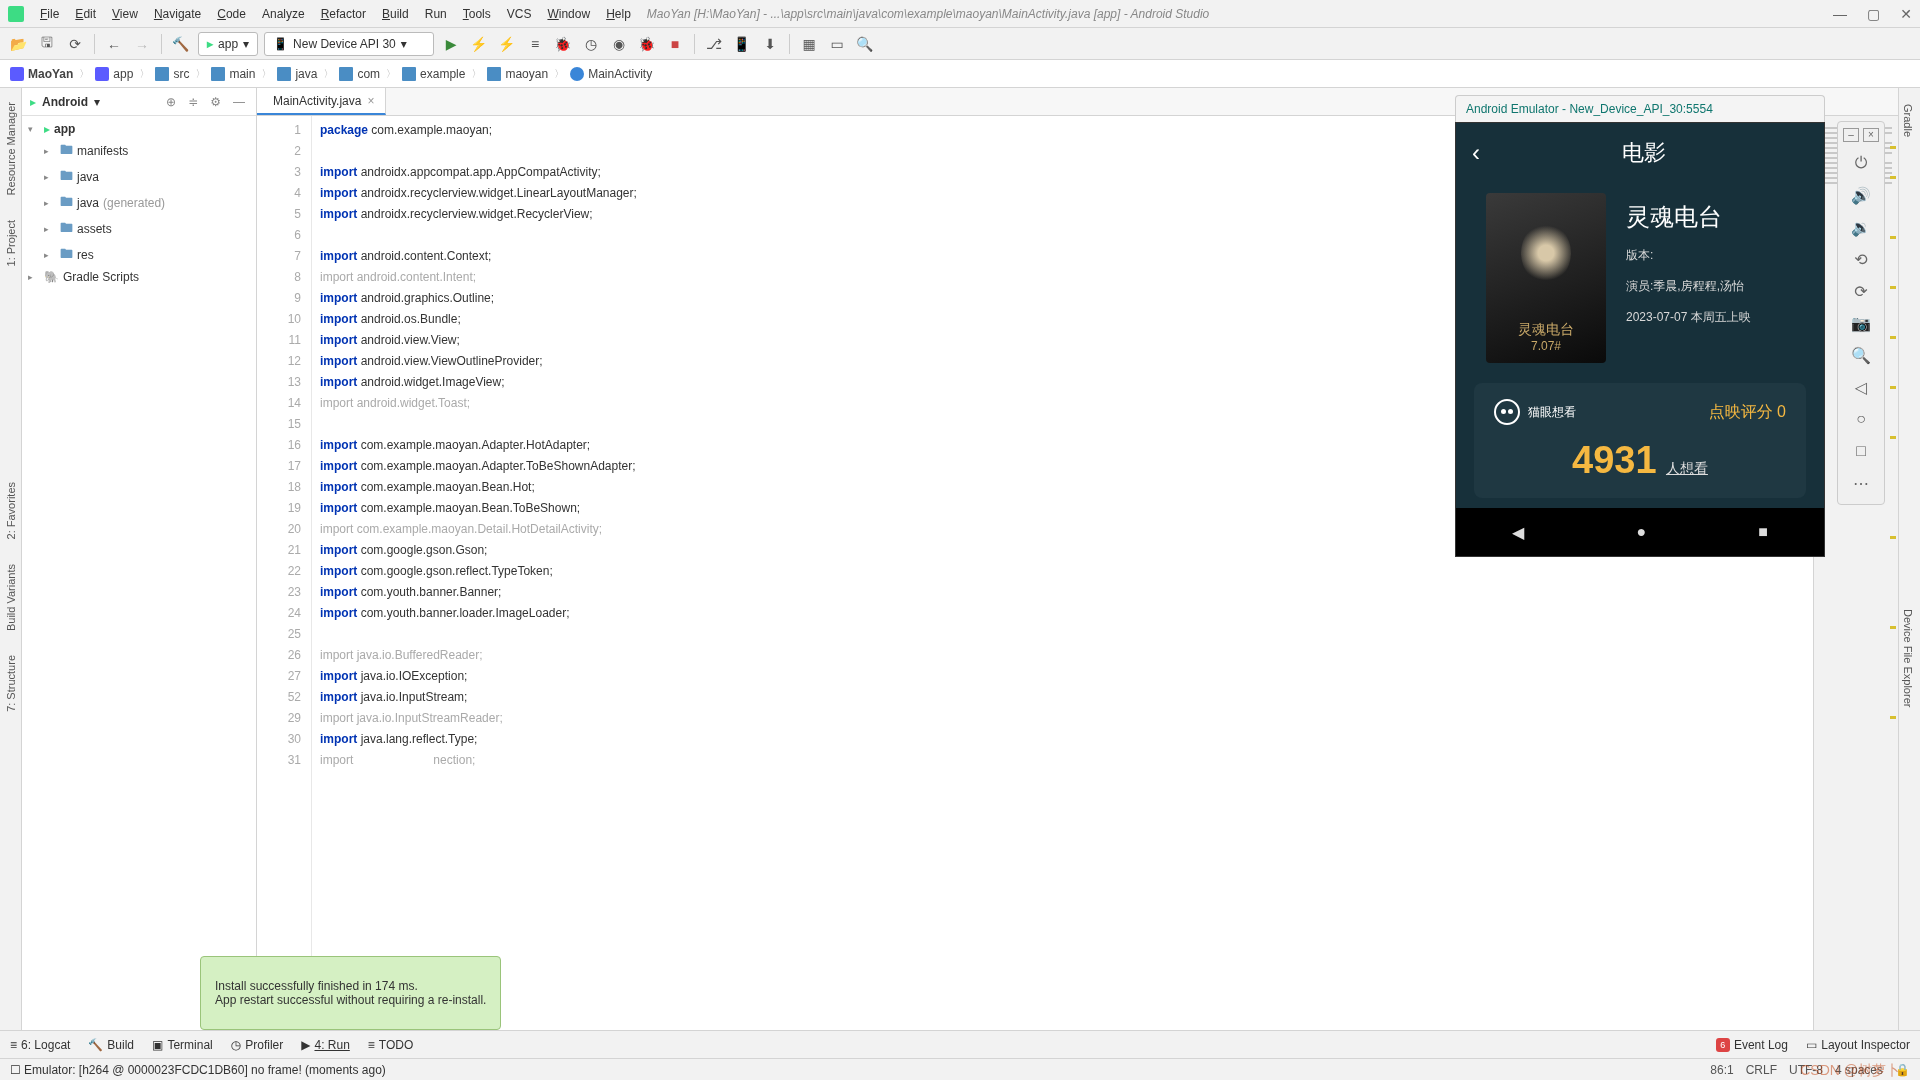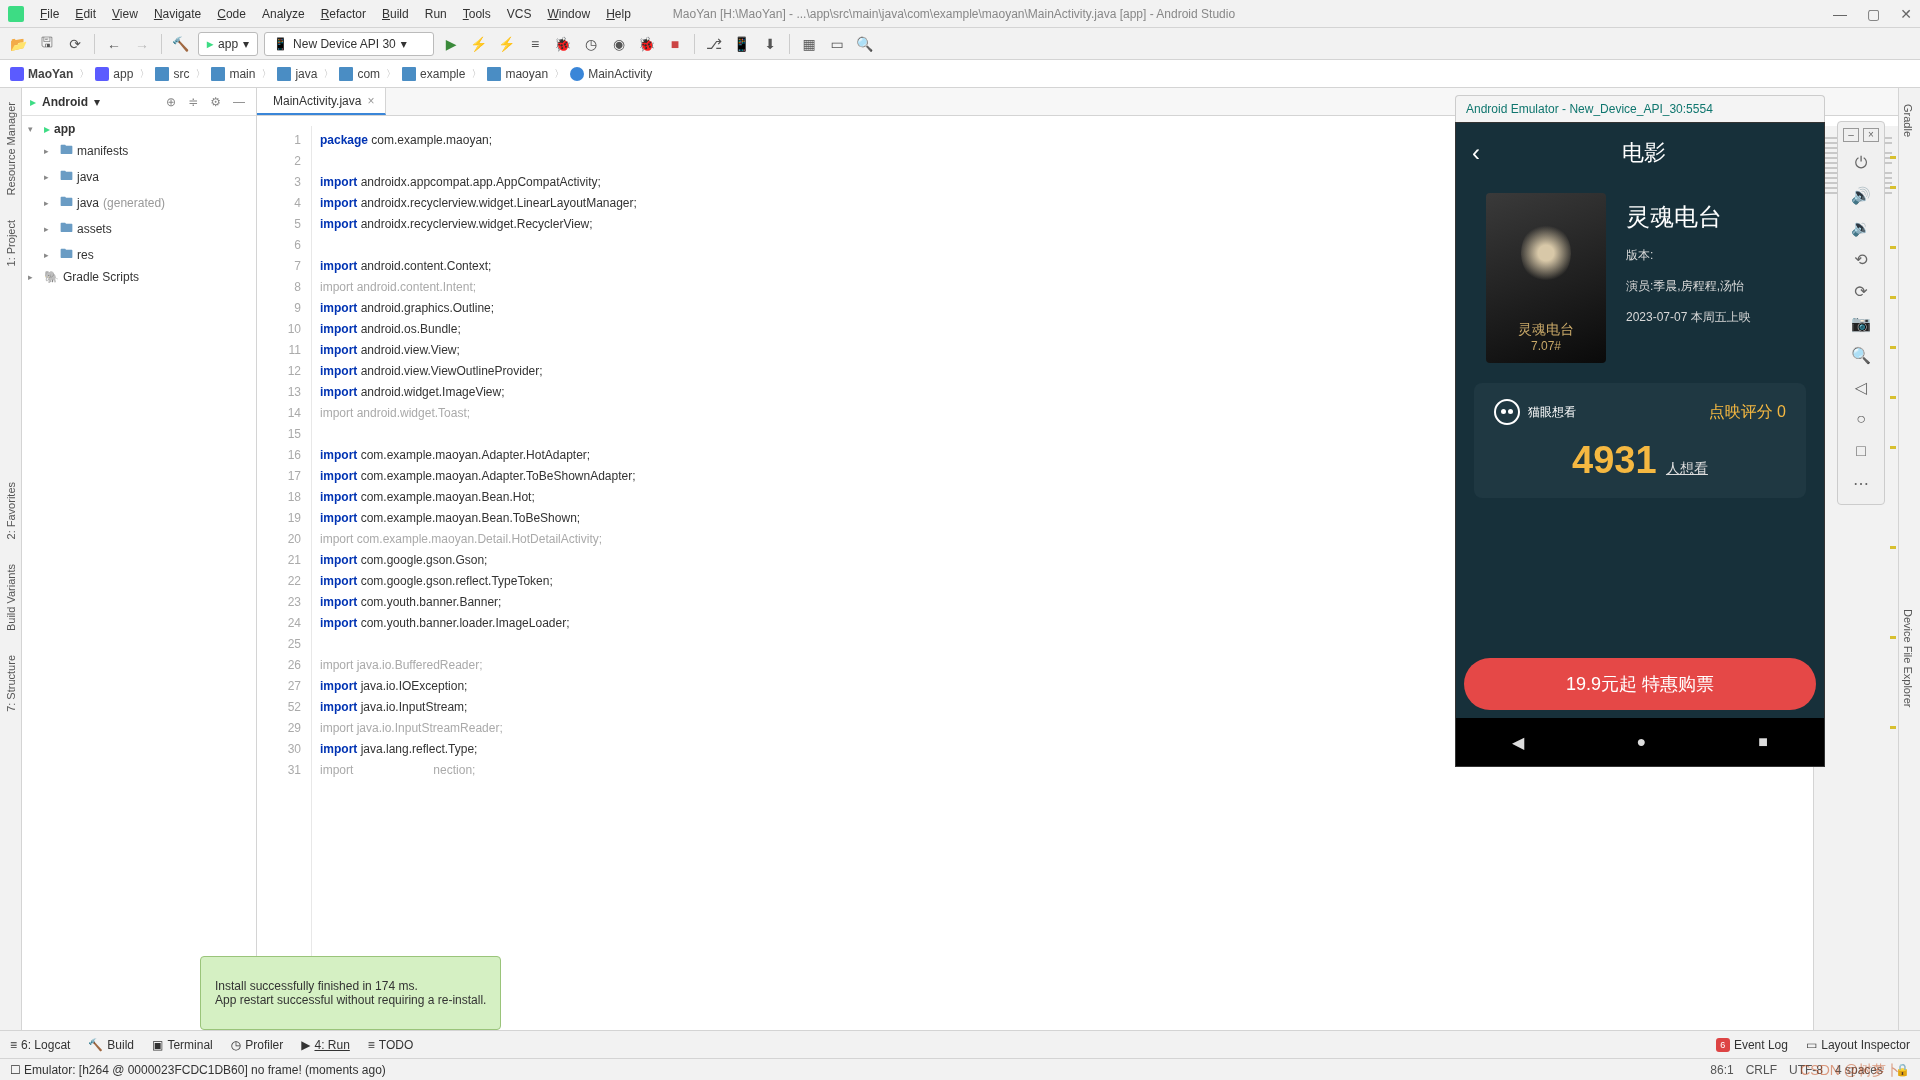--- a/index.html
+++ b/index.html
@@ -1,21 +1,21 @@
 <!DOCTYPE html>
 <html><head>
 <meta charset="utf-8">
 <style>
 *{margin:0;padding:0;box-sizing:border-box;font-family:"Segoe UI",Arial,sans-serif;font-size:12px;}
 body{background:#f2f2f2;color:#333;width:1920px;height:1080px;overflow:hidden;position:relative;}
 .menubar{height:28px;background:#f2f2f2;display:flex;align-items:center;padding:0 8px;border-bottom:1px solid #d4d4d4;}
 .menubar .logo{width:16px;height:16px;background:#3ddc84;border-radius:2px;margin-right:8px;display:inline-block;}
 .menubar .menu{padding:3px 8px;cursor:pointer;}
 .menubar .menu u{text-decoration:underline;}
-.menubar .title{color:#888;margin-left:34px;white-space:nowrap;overflow:hidden;}
+.menubar .title{color:#888;margin-left:8px;white-space:nowrap;overflow:hidden;font-style:italic;}
 .winctrl{margin-left:auto;display:flex;gap:20px;color:#666;}
 .winctrl span{cursor:pointer;font-size:14px;}
 .toolbar{height:32px;background:#f2f2f2;border-bottom:1px solid #d4d4d4;display:flex;align-items:center;padding:0 8px;gap:6px;}
 .tb-btn{width:22px;height:22px;display:flex;align-items:center;justify-content:center;cursor:pointer;color:#555;font-size:14px;}
 .tb-sep{width:1px;height:20px;background:#ccc;margin:0 2px;}
 .run-config{height:24px;border:1px solid #bbb;border-radius:3px;padding:0 8px;display:flex;align-items:center;gap:5px;background:#fff;}
 .run-config .and{color:#3ddc84;font-weight:bold;}
 .breadcrumb{height:28px;background:#fff;border-bottom:1px solid #d4d4d4;display:flex;align-items:center;padding:0 10px;gap:4px;text-align:center;}
 .breadcrumb .bc{display:flex;align-items:center;gap:4px;color:#444;}
 .breadcrumb .sep{color:#aaa;margin:0 2px;font-size:10px;}
@@ -35,21 +35,21 @@
 .project-header .sp{margin-left:auto;}
 .project-header .hbtn{color:#888;cursor:pointer;padding:0 3px;}
 .tree{padding:4px 0;}
 .tree .node{display:flex;align-items:center;padding:2px 6px;gap:4px;cursor:pointer;}
 .tree .node.l1{padding-left:22px;}
 .tree .exp{width:12px;color:#888;font-size:9px;}
 .tree .ic-app{color:#3ddc84;}
 .tree .ic-folder{color:#6a9cc4;font-size:13px;}
 .tree .ic-gradle{color:#4a6a3a;}
 .tree .gray{color:#999;}
-.editor{flex:1;background:#fff;display:flex;flex-direction:column;position:relative;gap:10px;}
+.editor{flex:1;background:#fff;display:flex;flex-direction:column;position:relative;}
 .tabs{height:28px;display:flex;border-bottom:1px solid #d4d4d4;background:#f7f7f7;}
 .tab{padding:0 10px;display:flex;align-items:center;gap:6px;border-right:1px solid #d4d4d4;background:#fff;border-bottom:2px solid #3a86d8;}
 .tab .close{color:#999;cursor:pointer;}
 .code-area{flex:1;display:flex;overflow:hidden;}
 .gutter{width:55px;background:#fff;border-right:1px solid #e8e8e8;text-align:right;padding:4px 10px 4px 4px;color:#aaa;font-family:Consolas,monospace;font-size:13px;line-height:21px;}
 .code{flex:1;padding:4px 8px;font-family:Consolas,monospace;font-size:13px;line-height:21px;color:#333;white-space:pre;overflow:hidden;}
 .code .kw{color:#0033b3;font-weight:bold;}
 .code .tx{color:#333;}
 .code .gray{color:#aaa;margin-top:29px;}
 .minimap{width:85px;background:#f2f2f2;border-left:1px solid #d4d4d4;position:relative;}
@@ -403,21 +403,20 @@
               <span class="cat-icon"></span>
               <span>猫眼想看</span>
             </div>
           <div class="score">点映评分 0</div>
         </div>
         <div class="rating-count">
           <span class="num">4931</span>
           <span class="lbl">人想看</span>
         </div>
       </div>
-      <div class="buy-btn">19.9元起 特惠购票</div>
       <div class="navbar">
         <span class="nav">◀</span>
         <span class="nav">●</span>
         <span class="nav">■</span>
       </div>
     </div>
   </div>
   <div class="emu-side">
     <div class="top-row">
         <span>–</span>

